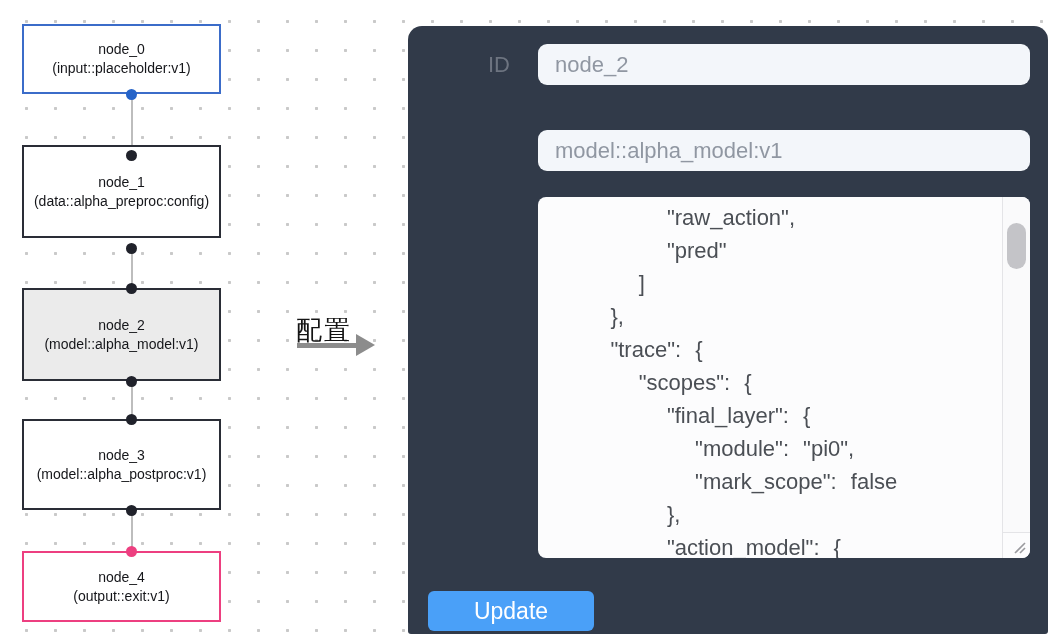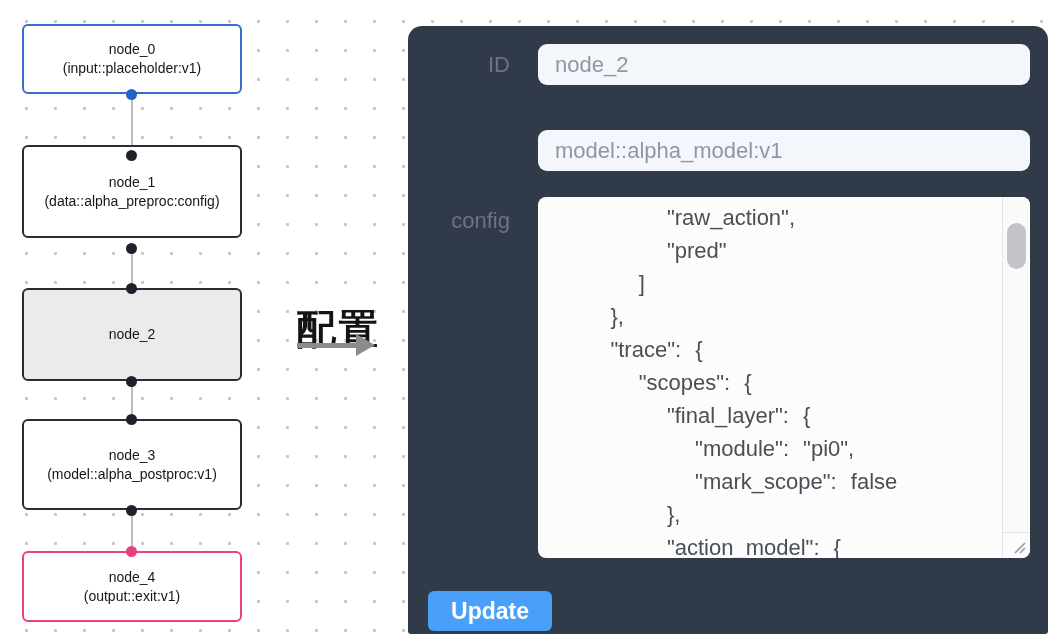--- a/index.html
+++ b/index.html
@@ -10,24 +10,24 @@
     background-image: radial-gradient(#c9c9c9 1.4px, transparent 1.5px);
     background-size: 29px 29px;
     background-position: 12px 7px;
     position: relative;
   }
 
   
   .node {
     position: absolute;
     left: 22px;
-    width: 220px;
+    width: 199px;
     background: #ffffff;
     border: 2px solid #2a2d36;
-    border-radius: 6px;
+    border-radius: 0;
     display: flex;
     flex-direction: column;
     align-items: center;
     justify-content: center;
     text-align: center;
     font-size: 14px;
     font-weight: 500;
     color: #15161a;
     line-height: 19px;
     z-index: 2;
@@ -66,23 +66,23 @@
   .p2t { top: 283px; }
   .p2b { top: 376px; }
   .p3t { top: 414px; }
   .p3b { top: 505px; }
   .p4t { top: 546px; background: #ed3f80; }
 
   
   .transition-label {
     position: absolute;
     left: 296px;
-    top: 302px;
-    font-size: 40px;
-    font-weight: 700;
+    top: 313px;
+    font-size: 26px;
+    font-weight: 400;
     color: #141414;
     letter-spacing: 2px;
   }
   .arrow-line {
     position: absolute;
     left: 297px;
     top: 343px;
     width: 60px;
     height: 5px;
     background: #8c8c8c;
@@ -189,29 +189,29 @@
     position: absolute;
     right: 3px; bottom: 3px;
     width: 16px; height: 16px;
     cursor: nwse-resize;
   }
 
   .update-btn {
     position: absolute;
     left: 20px;
     top: 565px;
-    width: 124px;
+    width: 166px;
     height: 40px;
     border: none;
     border-radius: 6px;
     background: #4aa0f8;
     color: #ffffff;
     font-family: "Liberation Sans", sans-serif;
     font-size: 23px;
-    font-weight: bold;
+    font-weight: normal;
     cursor: pointer;
   }
 </style>
 </head>
 <body>
 
 <div>
 
   <div class="edge e0"></div>
   <div class="edge e1"></div>
@@ -221,20 +221,21 @@
   <div class="node n0">
     <div>node_0</div>
     <div class="sub">(input::placeholder:v1)</div>
   </div>
   <div class="node n1">
     <div>node_1</div>
     <div class="sub">(data::alpha_preproc:config)</div>
   </div>
   <div class="node n2">
     <div>node_2</div>
+    <div class="sub">(model::alpha_model:v1)</div>
   </div>
   <div class="node n3">
     <div>node_3</div>
     <div class="sub">(model::alpha_postproc:v1)</div>
   </div>
   <div class="node n4">
     <div>node_4</div>
     <div class="sub">(output::exit:v1)</div>
   </div>
 
@@ -252,21 +253,20 @@
 <div class="arrow-line"></div>
 <div class="arrow-head"></div>
 
 <div class="panel">
 
   <div class="field-label lbl-id">ID</div>
   <input class="text-input inp-id" type="text" value="node_2" style="">
 
   <input class="text-input inp-type" type="text" value="model::alpha_model:v1" style="">
 
-  <div class="field-label lbl-config">config</div>
 
   <div class="config-box">
     <div class="config-text">        "raw_action",
         "pred"
       ]
     },
     "trace": {
       "scopes": {
         "final_layer": {
           "module": "pi0",

